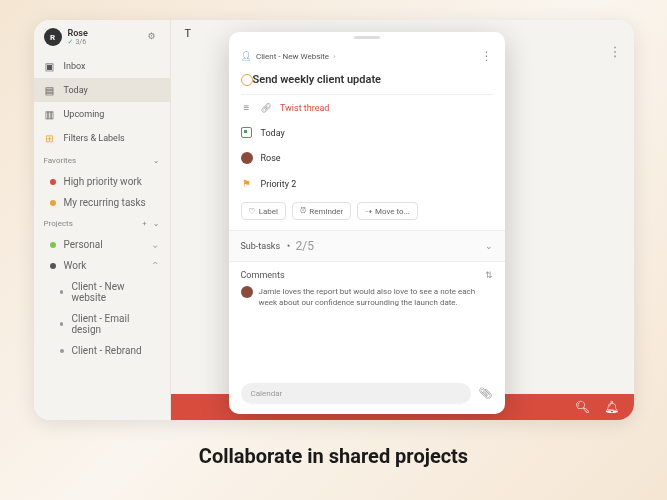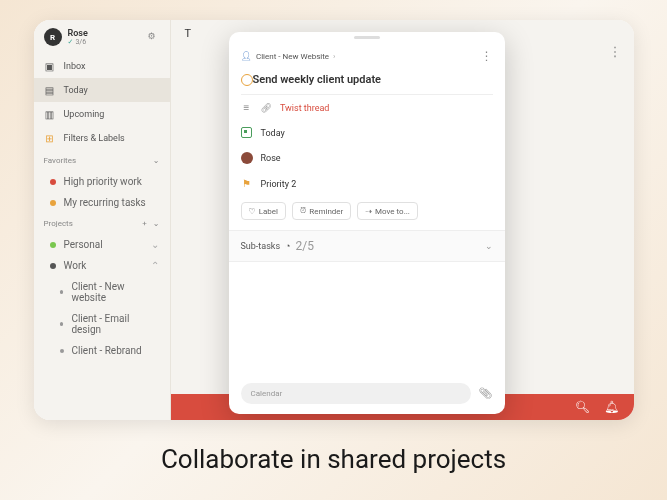--- a/index.html
+++ b/index.html
@@ -53,21 +53,21 @@
   .sec-left{display:flex;align-items:center;gap:5px;font-size:9px;color:#555}
   .prog{font-size:12px;color:#999}
   .comments{padding:8px 12px}
   .com-head{display:flex;justify-content:space-between;align-items:center;font-size:9px;color:#555;margin-bottom:6px}
   .comment{display:flex;gap:6px;align-items:flex-start}
   .com-av{width:12px;height:12px;border-radius:50%;background:#8b4a3a;flex-shrink:0}
   .com-text{font-size:8px;color:#666;line-height:1.4}
   .m-footer{margin-top:auto;padding:10px 12px;display:flex;align-items:center;gap:8px}
   .com-input{flex:1;background:#f0f0f0;border-radius:14px;padding:6px 10px;font-size:8px;color:#999}
   .attach{color:#888;font-size:11px}
-  .caption{margin-top:24px;font-size:26px;font-weight:400;color:#1a1a1a}
+  .caption{margin-top:24px;font-size:20px;font-weight:700;color:#1a1a1a}
   .more-vert{position:absolute;right:12px;top:24px;color:#888;font-size:13px}
   .drag-handle{width:26px;height:3px;background:#ddd;border-radius:2px;margin:4px auto 0}
 </style>
 </head>
 <body>
 
 <div class="device">
   <div class="app">
     <div class="sidebar">
       <div class="sb-header">
@@ -205,20 +205,30 @@
         </div>
     </div>
     <div class="section-bar">
       <div class="sec-left">
         <span>Sub-tasks</span>
         <span>◔</span>
         <span class="prog">2/5</span>
       </div>
       <span style="color:#999">⌄</span>
     </div>
+    <div class="comments">
+      <div class="com-head">
+        <span>Comments</span>
+        <span style="color:#999">⇅</span>
+      </div>
+      <div class="comment">
+        <span class="com-av"></span>
+        <span class="com-text">Jamie loves the report but would also love to see a note each week about our confidence surrounding the launch date.</span>
+      </div>
+    </div>
     <div class="m-footer">
       <div class="com-input">Calendar</div>
       <span class="attach">📎︎</span>
     </div>
   </div>
 </div>
 
 <div class="caption">Collaborate in shared projects</div>
 
 </body></html>

